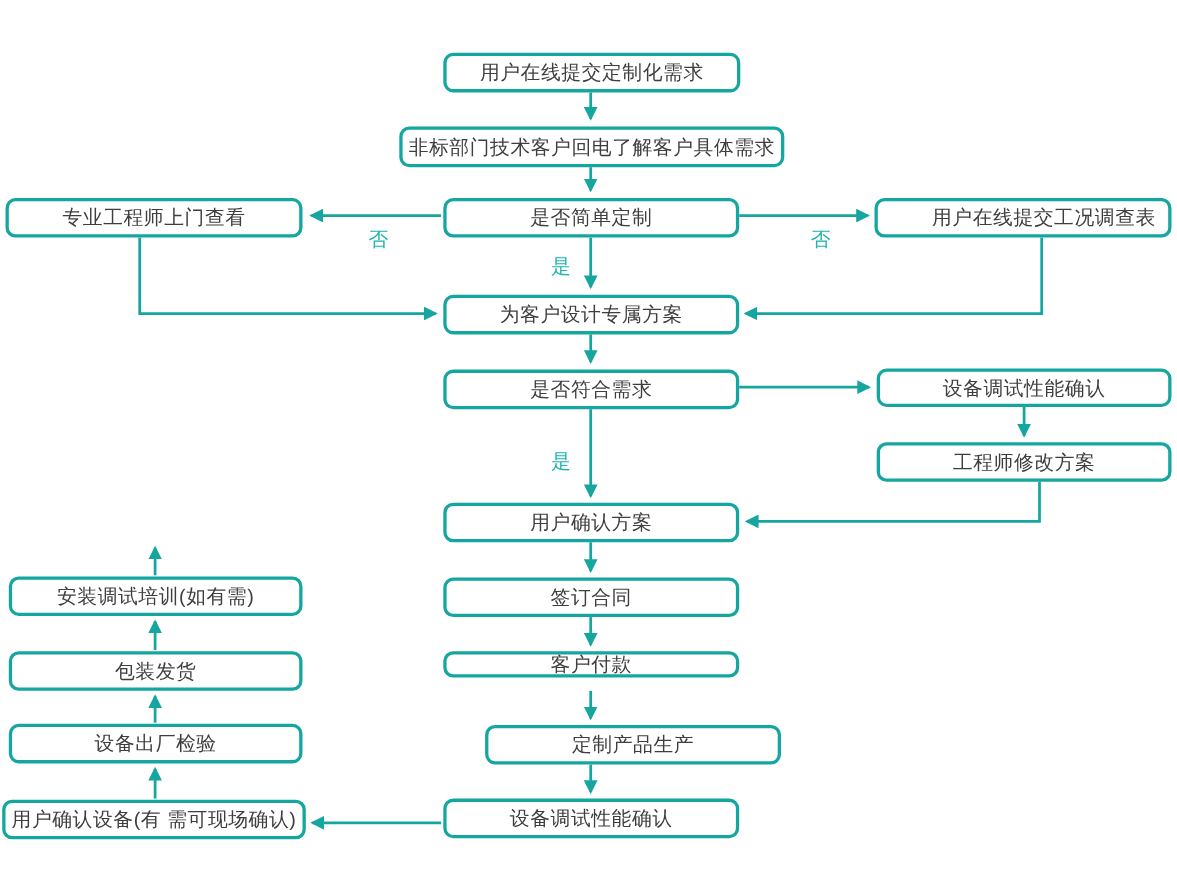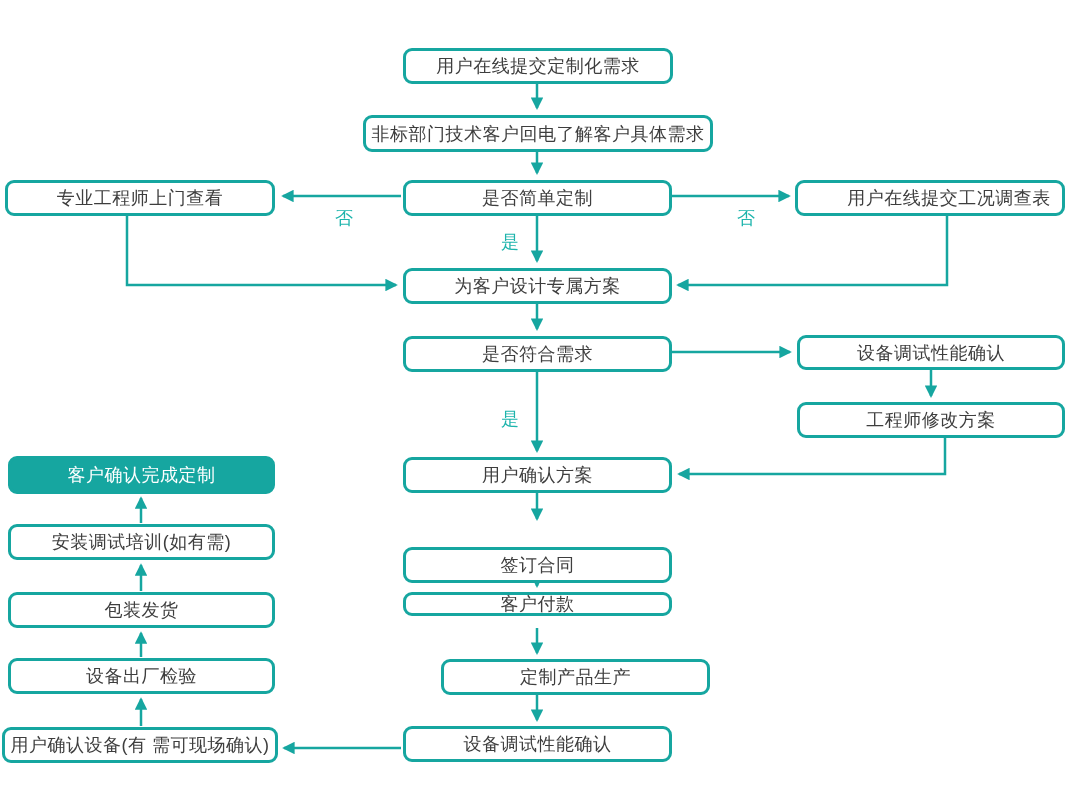--- a/index.html
+++ b/index.html
@@ -93,26 +93,25 @@
   <div class="node" style="left:5px;   top:180px; width:270px; height:36px;">专业工程师上门查看</div>
   <div class="node" style="left:403px; top:180px; width:269px; height:36px;">是否简单定制</div>
   <div class="node" style="left:795px; top:180px; width:270px; height:36px;padding-left:38px;">用户在线提交工况调查表</div>
 
   <div class="node" style="left:403px; top:268px; width:269px; height:36px;">为客户设计专属方案</div>
   <div class="node" style="left:403px; top:336px; width:269px; height:36px;">是否符合需求</div>
   <div class="node" style="left:797px; top:335px; width:268px; height:35px;">设备调试性能确认</div>
   <div class="node" style="left:797px; top:402px; width:268px; height:36px;">工程师修改方案</div>
 
   <div class="node" style="left:403px; top:457px; width:269px; height:36px;">用户确认方案</div>
-  <div class="node" style="left:403px; top:525px; width:269px; height:36px;margin-top:22px;">签订合同</div>
+  <div class="node" style="left:403px; top:525px; width:269px; height:36px;">签订合同</div>
   <div class="node" style="left:403px; top:592px; width:269px; height:24px;">客户付款</div>
   <div class="node" style="left:403px; top:659px; width:269px; height:36px;margin-left:38px;">定制产品生产</div>
   <div class="node" style="left:403px; top:726px; width:269px; height:36px;">设备调试性能确认</div>
 
-  <div class="node filled" style="left:8px; top:456px; width:267px; height:38px;">客户确认完成定制</div>
   <div class="node" style="left:8px;   top:524px; width:267px; height:36px;">安装调试培训(如有需)</div>
   <div class="node" style="left:8px;   top:592px; width:267px; height:36px;">包装发货</div>
   <div class="node" style="left:8px;   top:658px; width:267px; height:36px;">设备出厂检验</div>
   <div class="node" style="left:2px;   top:727px; width:276px; height:36px;">用户确认设备(有 需可现场确认)</div>
 
   <div class="edge-label" style="left:335px; top:209px;">否</div>
   <div class="edge-label" style="left:737px; top:209px;">否</div>
   <div class="edge-label" style="left:501px; top:233px;">是</div>
   <div class="edge-label" style="left:501px; top:410px;">是</div>
 

